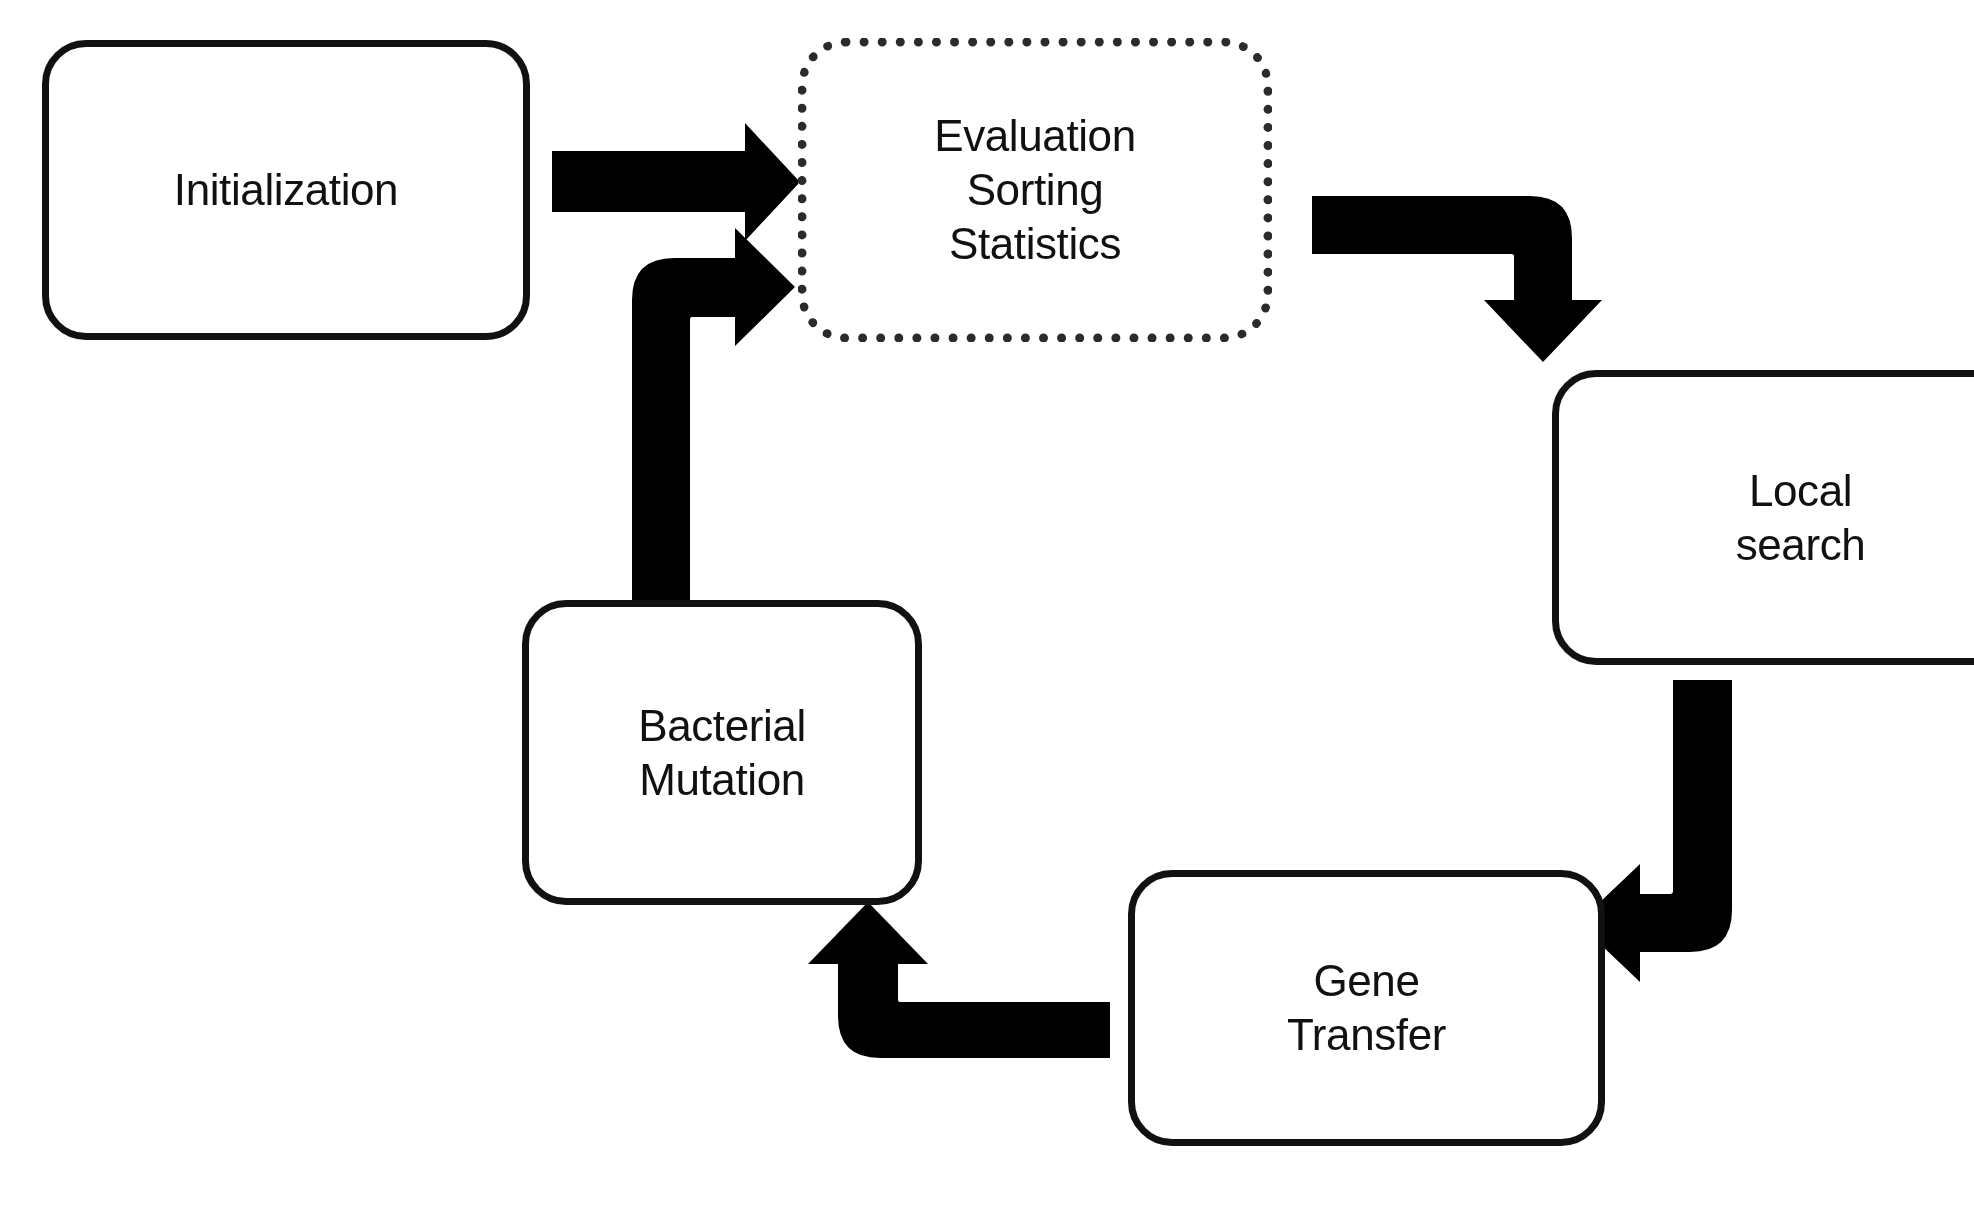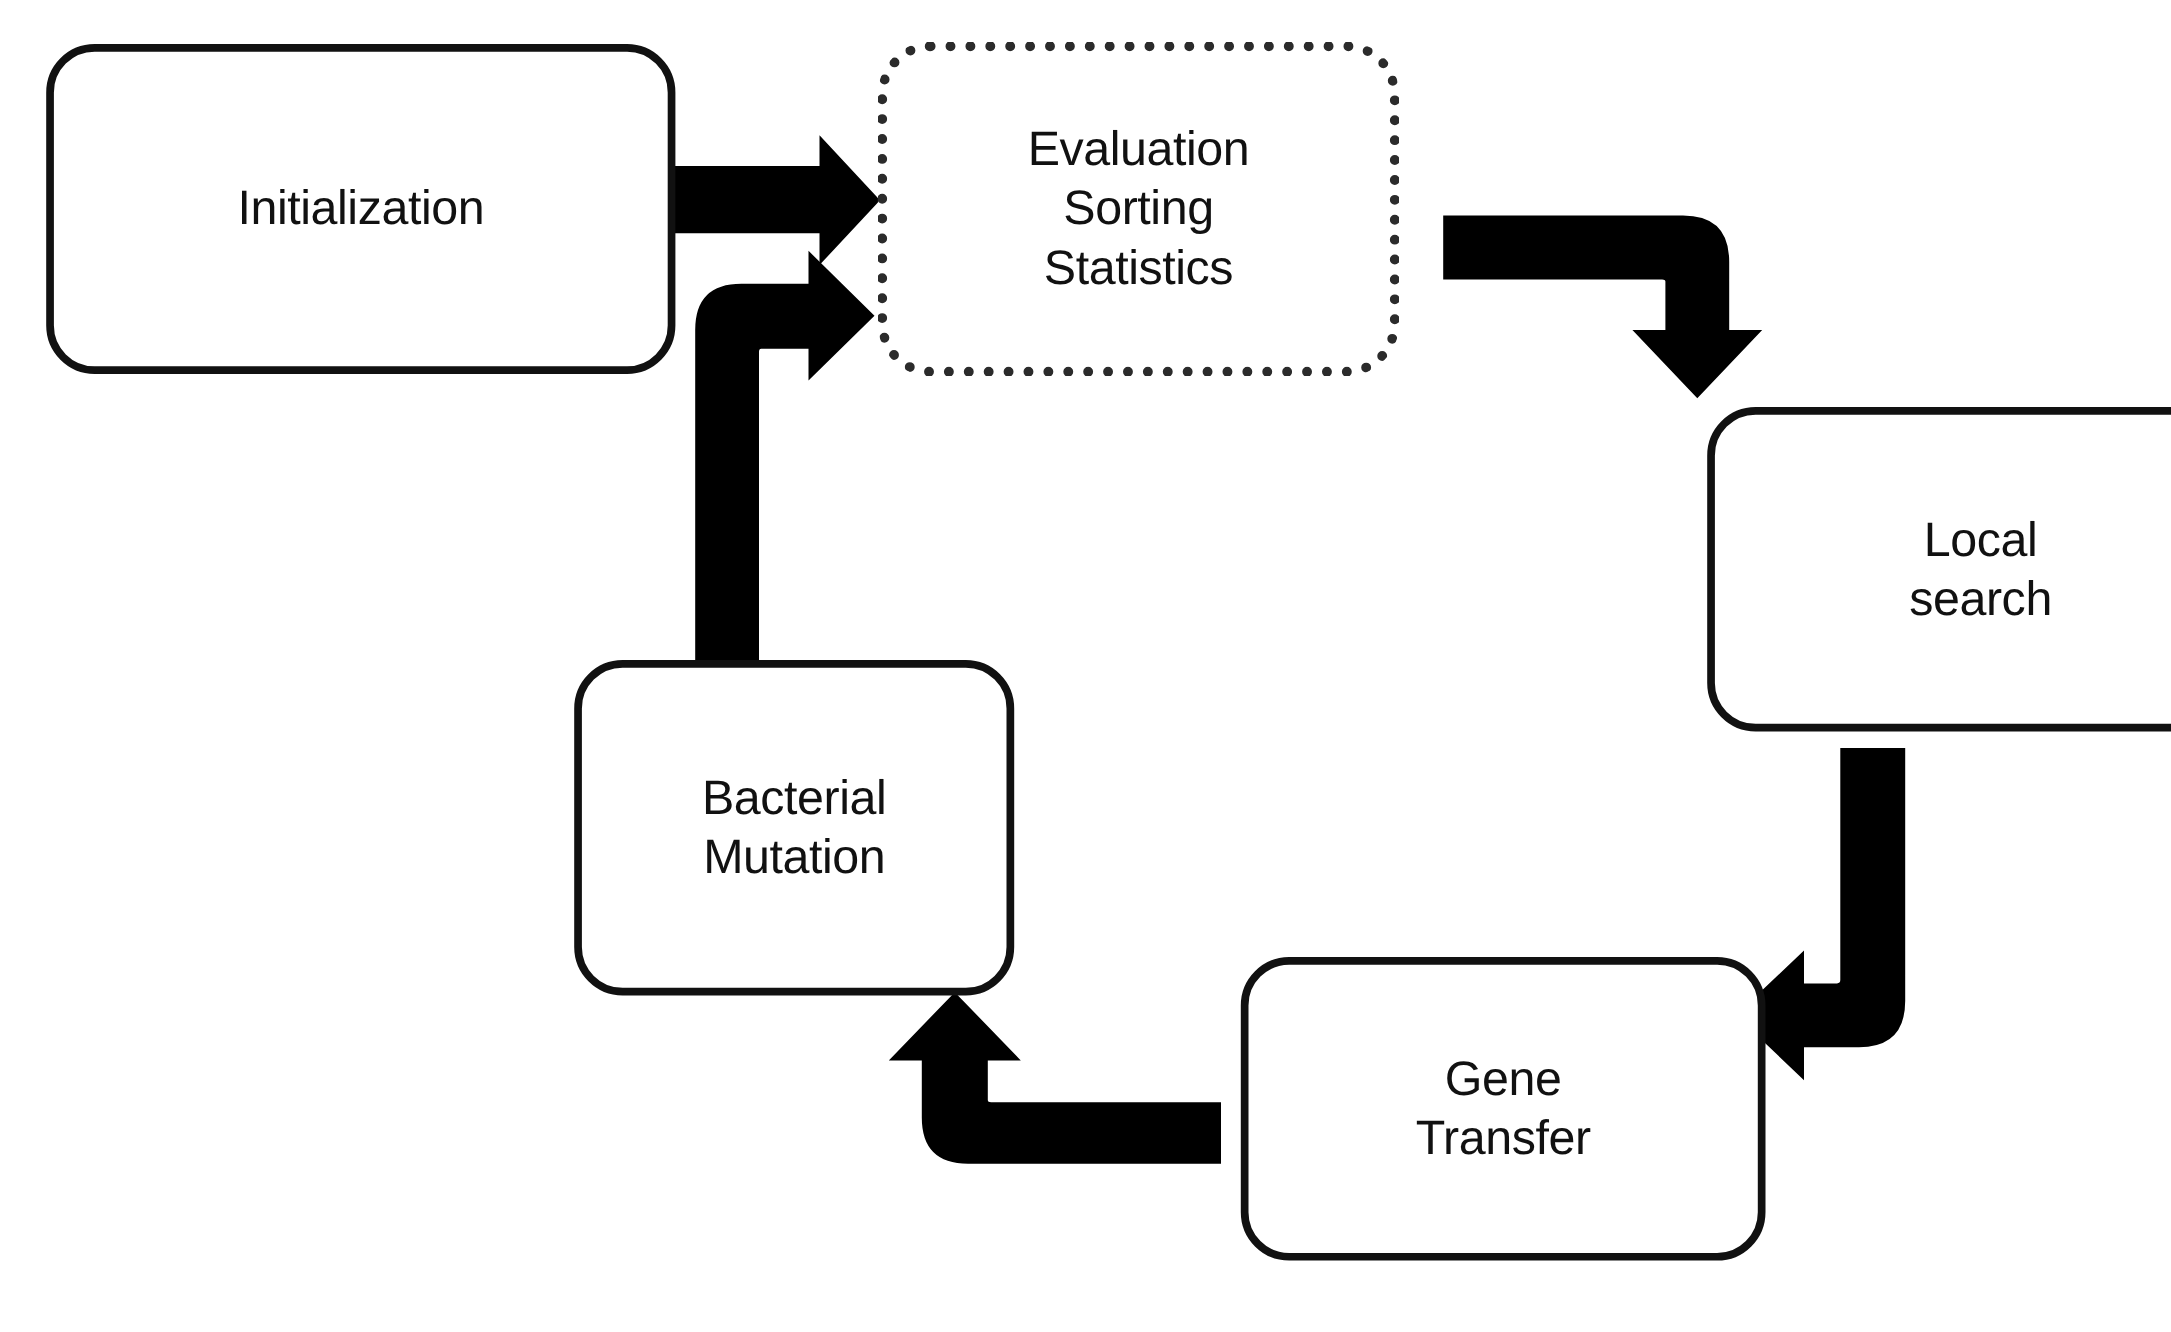--- a/index.html
+++ b/index.html
@@ -120,21 +120,21 @@
                L 928 964
                L 898 964
                L 898 1000
                Q 898 1002 901 1002
                L 1110 1002
                Z"></path>
     </g>
 
   </svg>
 
-  <div class="node solid" style="left:42px; top:40px; width:572px; height:300px;">
+  <div class="node solid" style="left:42px; top:40px; width:488px; height:300px;">
     <span class="node-label">Initialization</span>
   </div>
 
   <div class="node dotted" style="left:798px; top:38px; width:474px; height:304px;">
     <span class="node-label">Evaluation
 Sorting
 Statistics</span>
   </div>
 
   <div class="node solid" style="left:1552px; top:370px; width:497px; height:295px;">

